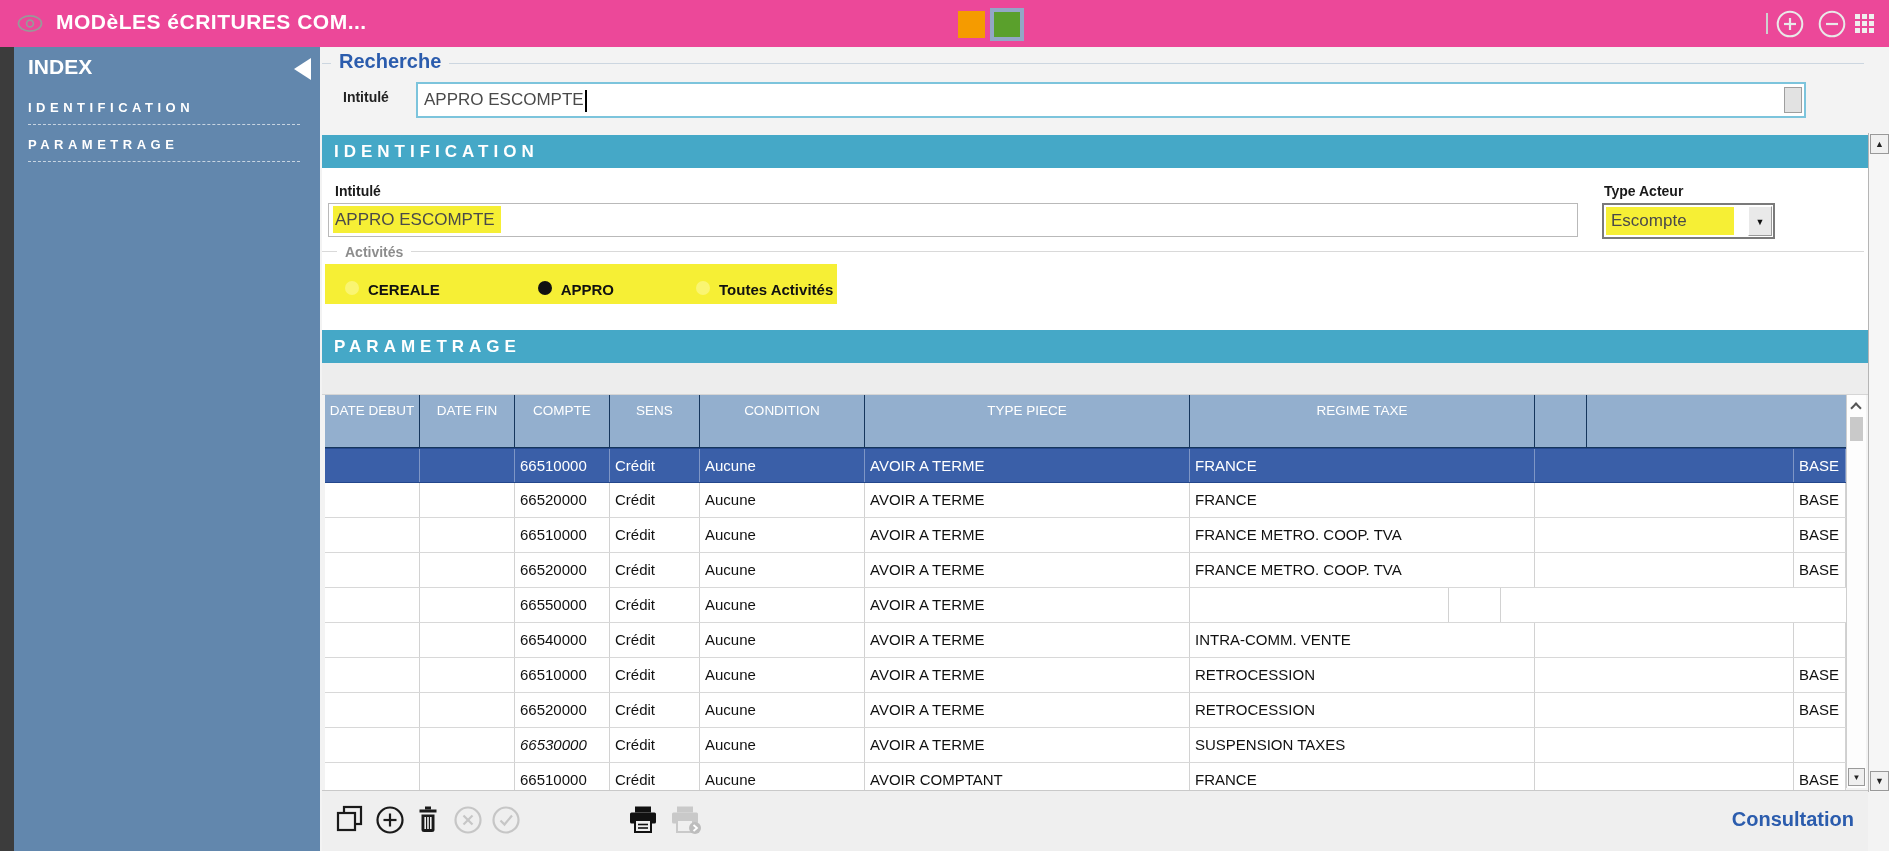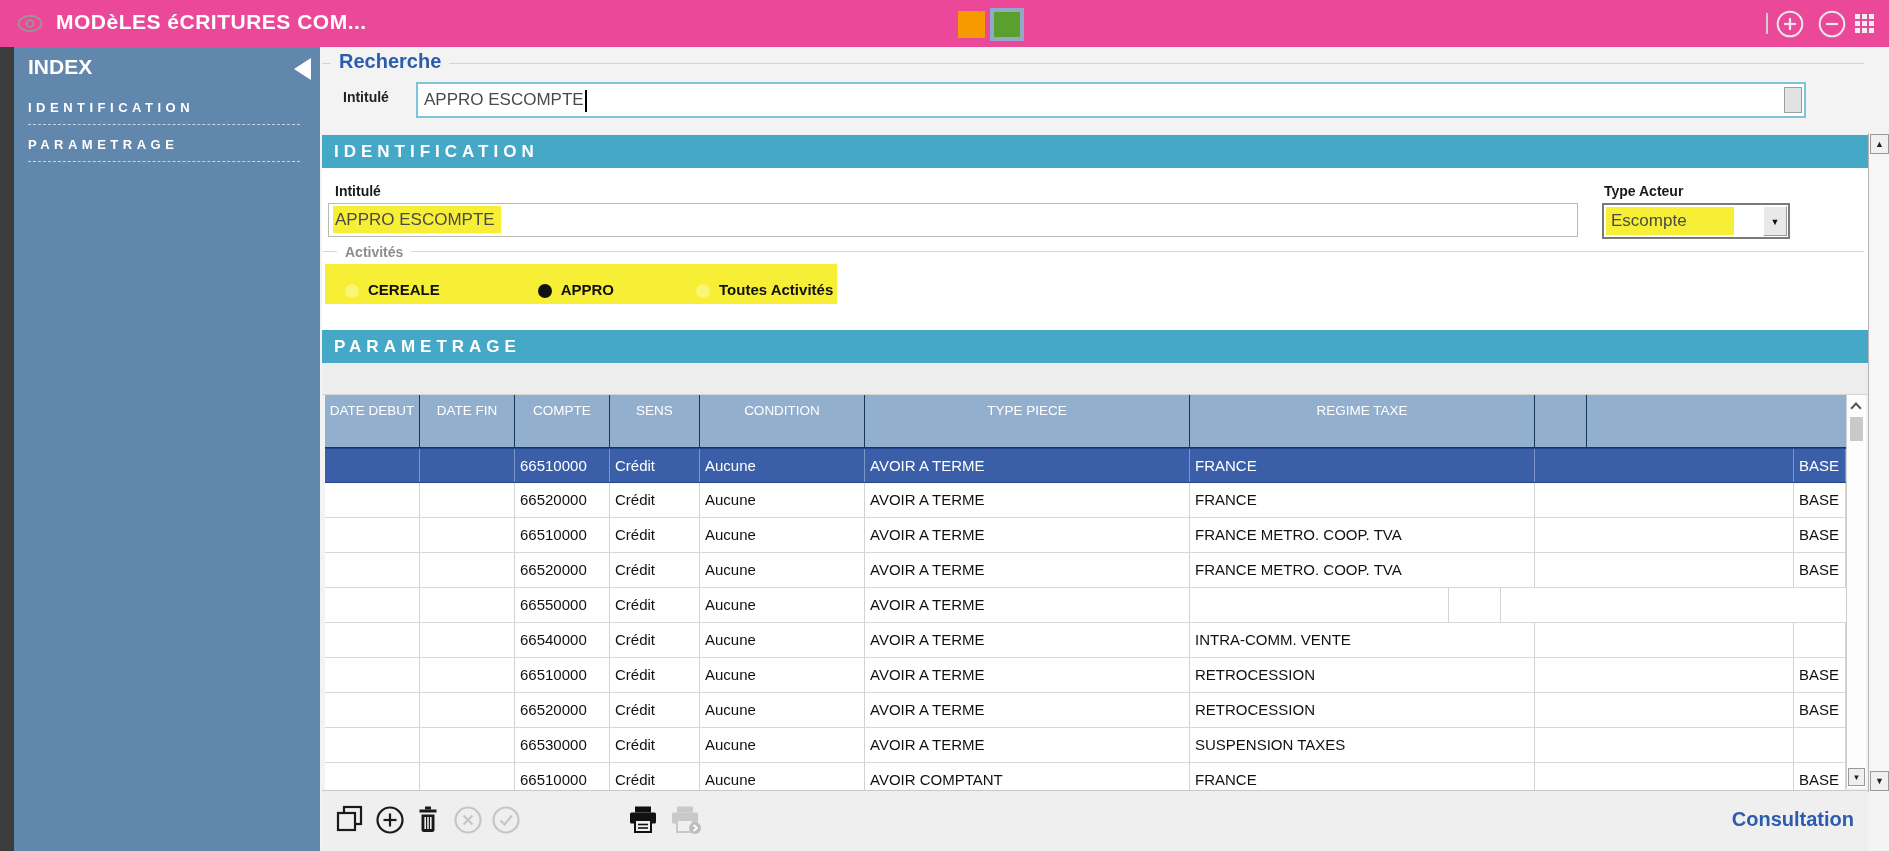--- a/index.html
+++ b/index.html
@@ -41,33 +41,33 @@
     border:2px solid #7cc4dc; font-size:17px; color:#4a4a4a; line-height:32px; padding-left:6px; }
   .caret { display:inline-block; width:2px; height:22px; background:#000; vertical-align:middle; margin-left:1px; }
   .search-btn { position:absolute; right:2px; top:3px; width:18px; height:26px; background:#e2e2e2; border:1px solid #9e9e9e; }
 
   
   .form-panel { position:absolute; left:322px; top:168px; width:1546px; height:162px; background:#fff; }
   .fld-label { position:absolute; font-size:14px; font-weight:bold; color:#1a1a1a; }
   .intitule-input { position:absolute; left:328px; top:203px; width:1250px; height:34px; background:#fff;
     border:1px solid #b9b9b9; line-height:32px; padding-left:4px; }
   .hl { background:#f6ef35; font-size:17px; color:#4a4a4a; padding:4px 6px 4px 2px; }
-  .select-box { position:absolute; left:1602px; top:203px; width:188px; height:36px; background:#fff;
+  .select-box { position:absolute; left:1602px; top:203px; width:173px; height:36px; background:#fff;
     border:2px solid #7a7a7a; cursor:pointer; }
   .select-box .val { position:absolute; left:2px; top:2px; width:128px; height:28px; background:#f6ef35;
     font-size:17px; color:#4a4a4a; line-height:28px; padding-left:5px; }
   .select-box .dd-btn { position:absolute; right:1px; top:1px; width:24px; height:30px; background:#e9e9e9;
     border:1px solid #9a9a9a; border-top-color:#fff; border-left-color:#fff; text-align:center; font-size:9px; line-height:30px; color:#111; }
 
   
   .activites-legend { position:absolute; left:337px; top:244px; color:#8d8d8d; font-size:14px; font-weight:bold;
     background:#fff; padding:0 8px; }
   .activites-strip { position:absolute; left:325px; top:264px; width:512px; height:40px; background:#f6ef35;
     display:flex; align-items:center; }
-  .radio-opt { display:flex; align-items:flex-end; cursor:pointer;margin-top:10px; }
+  .radio-opt { display:flex; align-items:flex-start; cursor:pointer;margin-top:10px; }
   .radio-opt .radio { width:14px; height:14px; border-radius:50%; background:#faf572; margin-right:9px; }
   .radio-opt .radio.selected { background:#111; }
   .radio-opt .rlabel { font-size:15px; font-weight:bold; color:#111; }
   .radio-opt.o0 { margin-left:20px; } .radio-opt.o1 { margin-left:98px; } .radio-opt.o2 { margin-left:82px; }
 
   
   .grid-gap { position:absolute; left:322px; top:363px; width:1546px; height:32px; background:#ededed; border-bottom:1px solid #d5d5d5; }
 
   
   .table-wrap { position:absolute; left:325px; top:395px; width:1521px; height:395px; overflow:hidden; background:#fff; }
@@ -292,21 +292,21 @@
           <div class="td" style="width: 90px;">Crédit</div>
           <div class="td" style="width: 165px;">Aucune</div>
           <div class="td" style="width: 325px;">AVOIR A TERME</div>
           <div class="td" style="width: 345px;">RETROCESSION</div>
           <div class="td" style="width: 259px;"></div>
           <div class="td" style="width: 52px;">BASE</div>
         </div>
         <div class="tr">
           <div class="td" style="width: 95px;"></div>
           <div class="td" style="width: 95px;"></div>
-          <div class="td" style="width: 95px;">66530000</div>
+          <div class="td" style="width: 95px; font-style: italic;">66530000</div>
           <div class="td" style="width: 90px;">Crédit</div>
           <div class="td" style="width: 165px;">Aucune</div>
           <div class="td" style="width: 325px;">AVOIR A TERME</div>
           <div class="td" style="width: 345px;">SUSPENSION TAXES</div>
           <div class="td" style="width: 259px;"></div>
           <div class="td" style="width: 52px;"></div>
         </div>
         <div class="tr">
           <div class="td" style="width: 95px;"></div>
           <div class="td" style="width: 95px;"></div>

